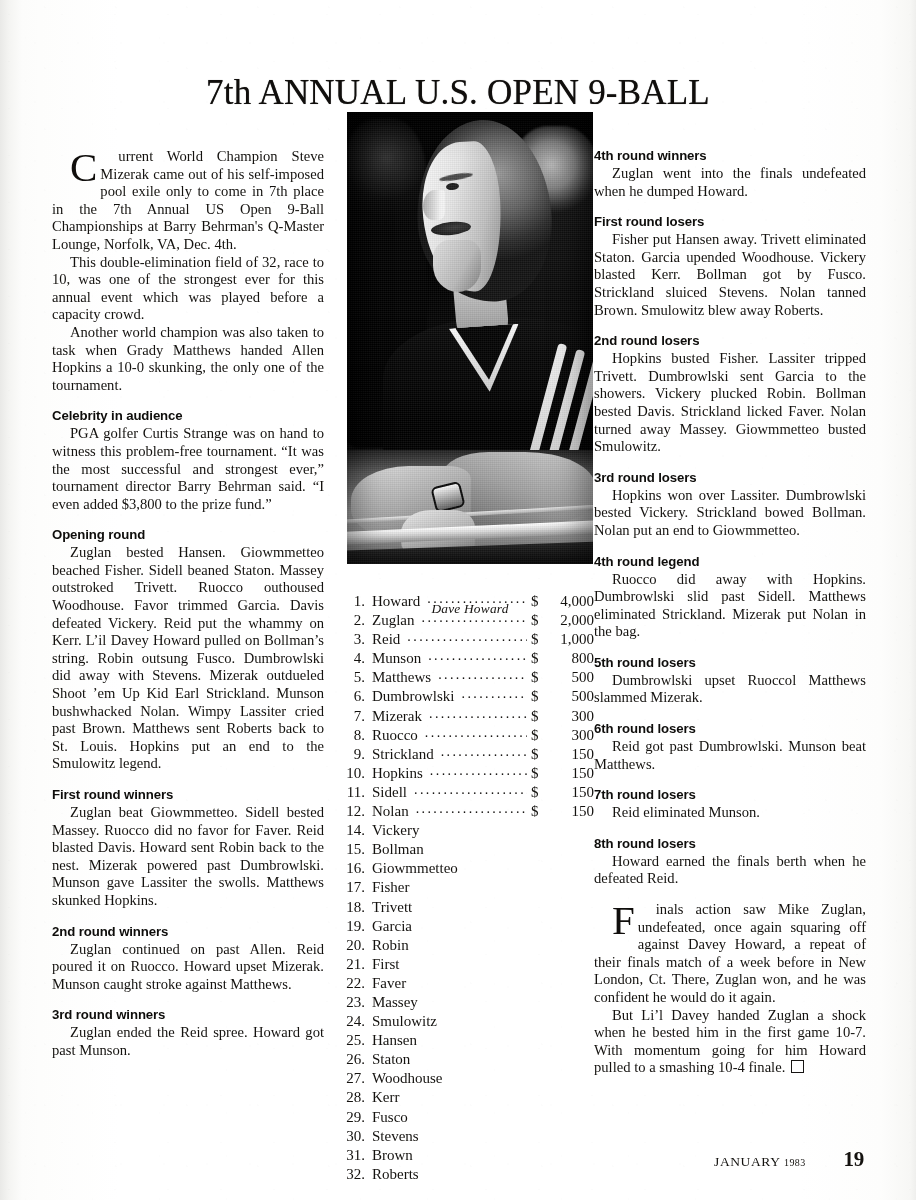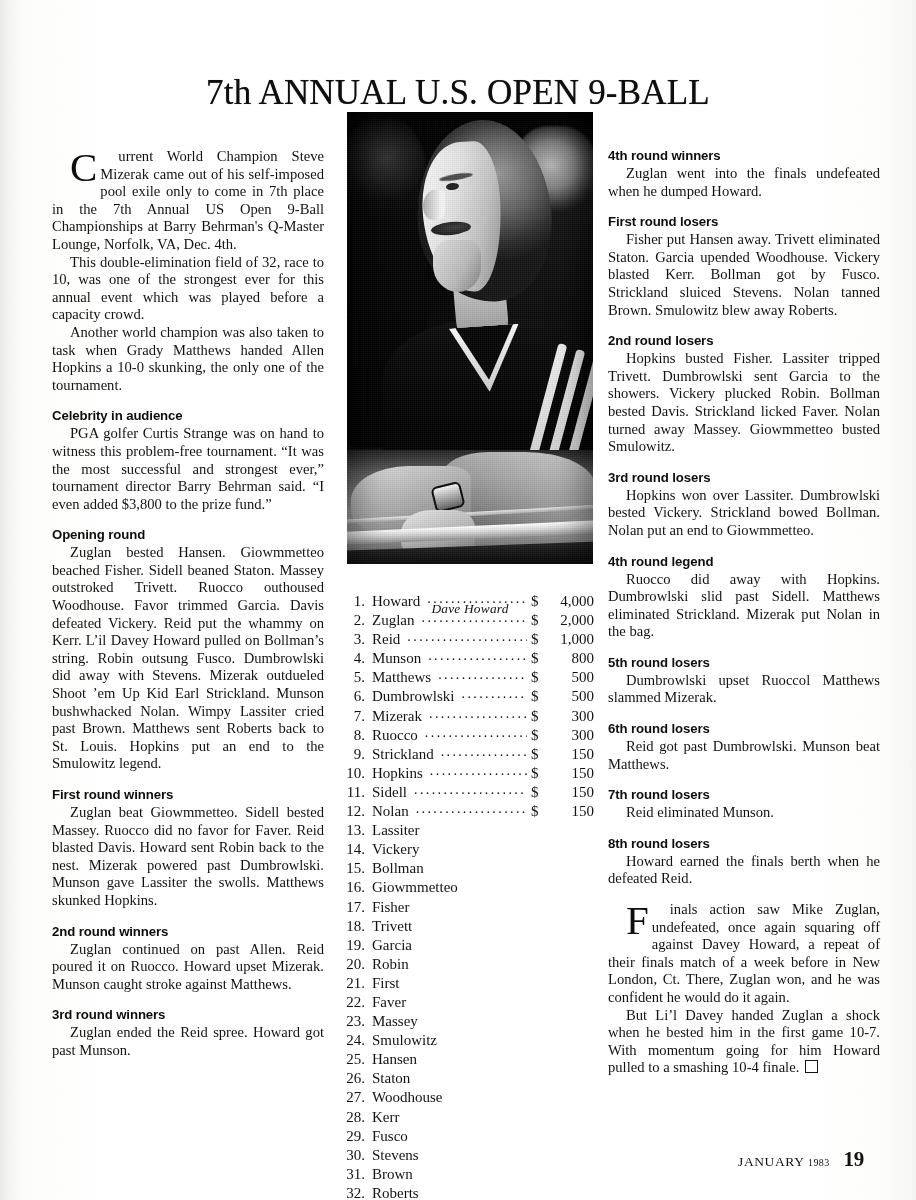--- a/index.html
+++ b/index.html
@@ -58,21 +58,21 @@
     position: absolute;
     top: 148px;
     width: 272px;
     font-size: 14.6px;
     line-height: 17.6px;
     text-align: justify;
     text-justify: inter-word;
     hyphens: none;
   }
   #col-left   { left: 52px; }
-  #col-right  { left: 608px; }
+  #col-right  { left: 594px; }
 
   .col p {
     margin: 0 0 0 0;
     text-indent: 18px;
   }
   .col p + p { margin-top: 0; }
 
   .sec-head {
     font-family: "Liberation Sans", "DejaVu Sans", sans-serif;
     font-weight: bold;
@@ -344,20 +344,21 @@
   }
   .footer .issue {
     font-size: 13.5px;
     letter-spacing: .6px;
   }
   .footer .issue .yr { font-size: 10px; letter-spacing: .4px; }
   .footer .pageno {
     font-size: 21px;
     font-weight: bold;
     letter-spacing: -.3px;
+    margin-left: 24px;
   }
 </style>
 </head>
 <body>
 
 <div id="page"></div>
 <div id="grain"></div>
 
 <div id="content">
 
@@ -524,24 +525,20 @@
       <div class="prize-row">
         <span class="pr-rank">12.</span>
         <span class="pr-name">Nolan</span>
         <span class="pr-dots">........................................</span>
         <span class="pr-amt">
           <span class="pr-cur">$</span>
           <span class="pr-val">150</span>
         </span>
       </div>
       <div class="prize-row no-amt">
-        <span class="pr-rank">13.</span>
-        <span class="pr-name">Lassiter</span>
-      </div>
-      <div class="prize-row no-amt">
         <span class="pr-rank">14.</span>
         <span class="pr-name">Vickery</span>
       </div>
       <div class="prize-row no-amt">
         <span class="pr-rank">15.</span>
         <span class="pr-name">Bollman</span>
       </div>
       <div class="prize-row no-amt">
         <span class="pr-rank">16.</span>
         <span class="pr-name">Giowmmetteo</span>

